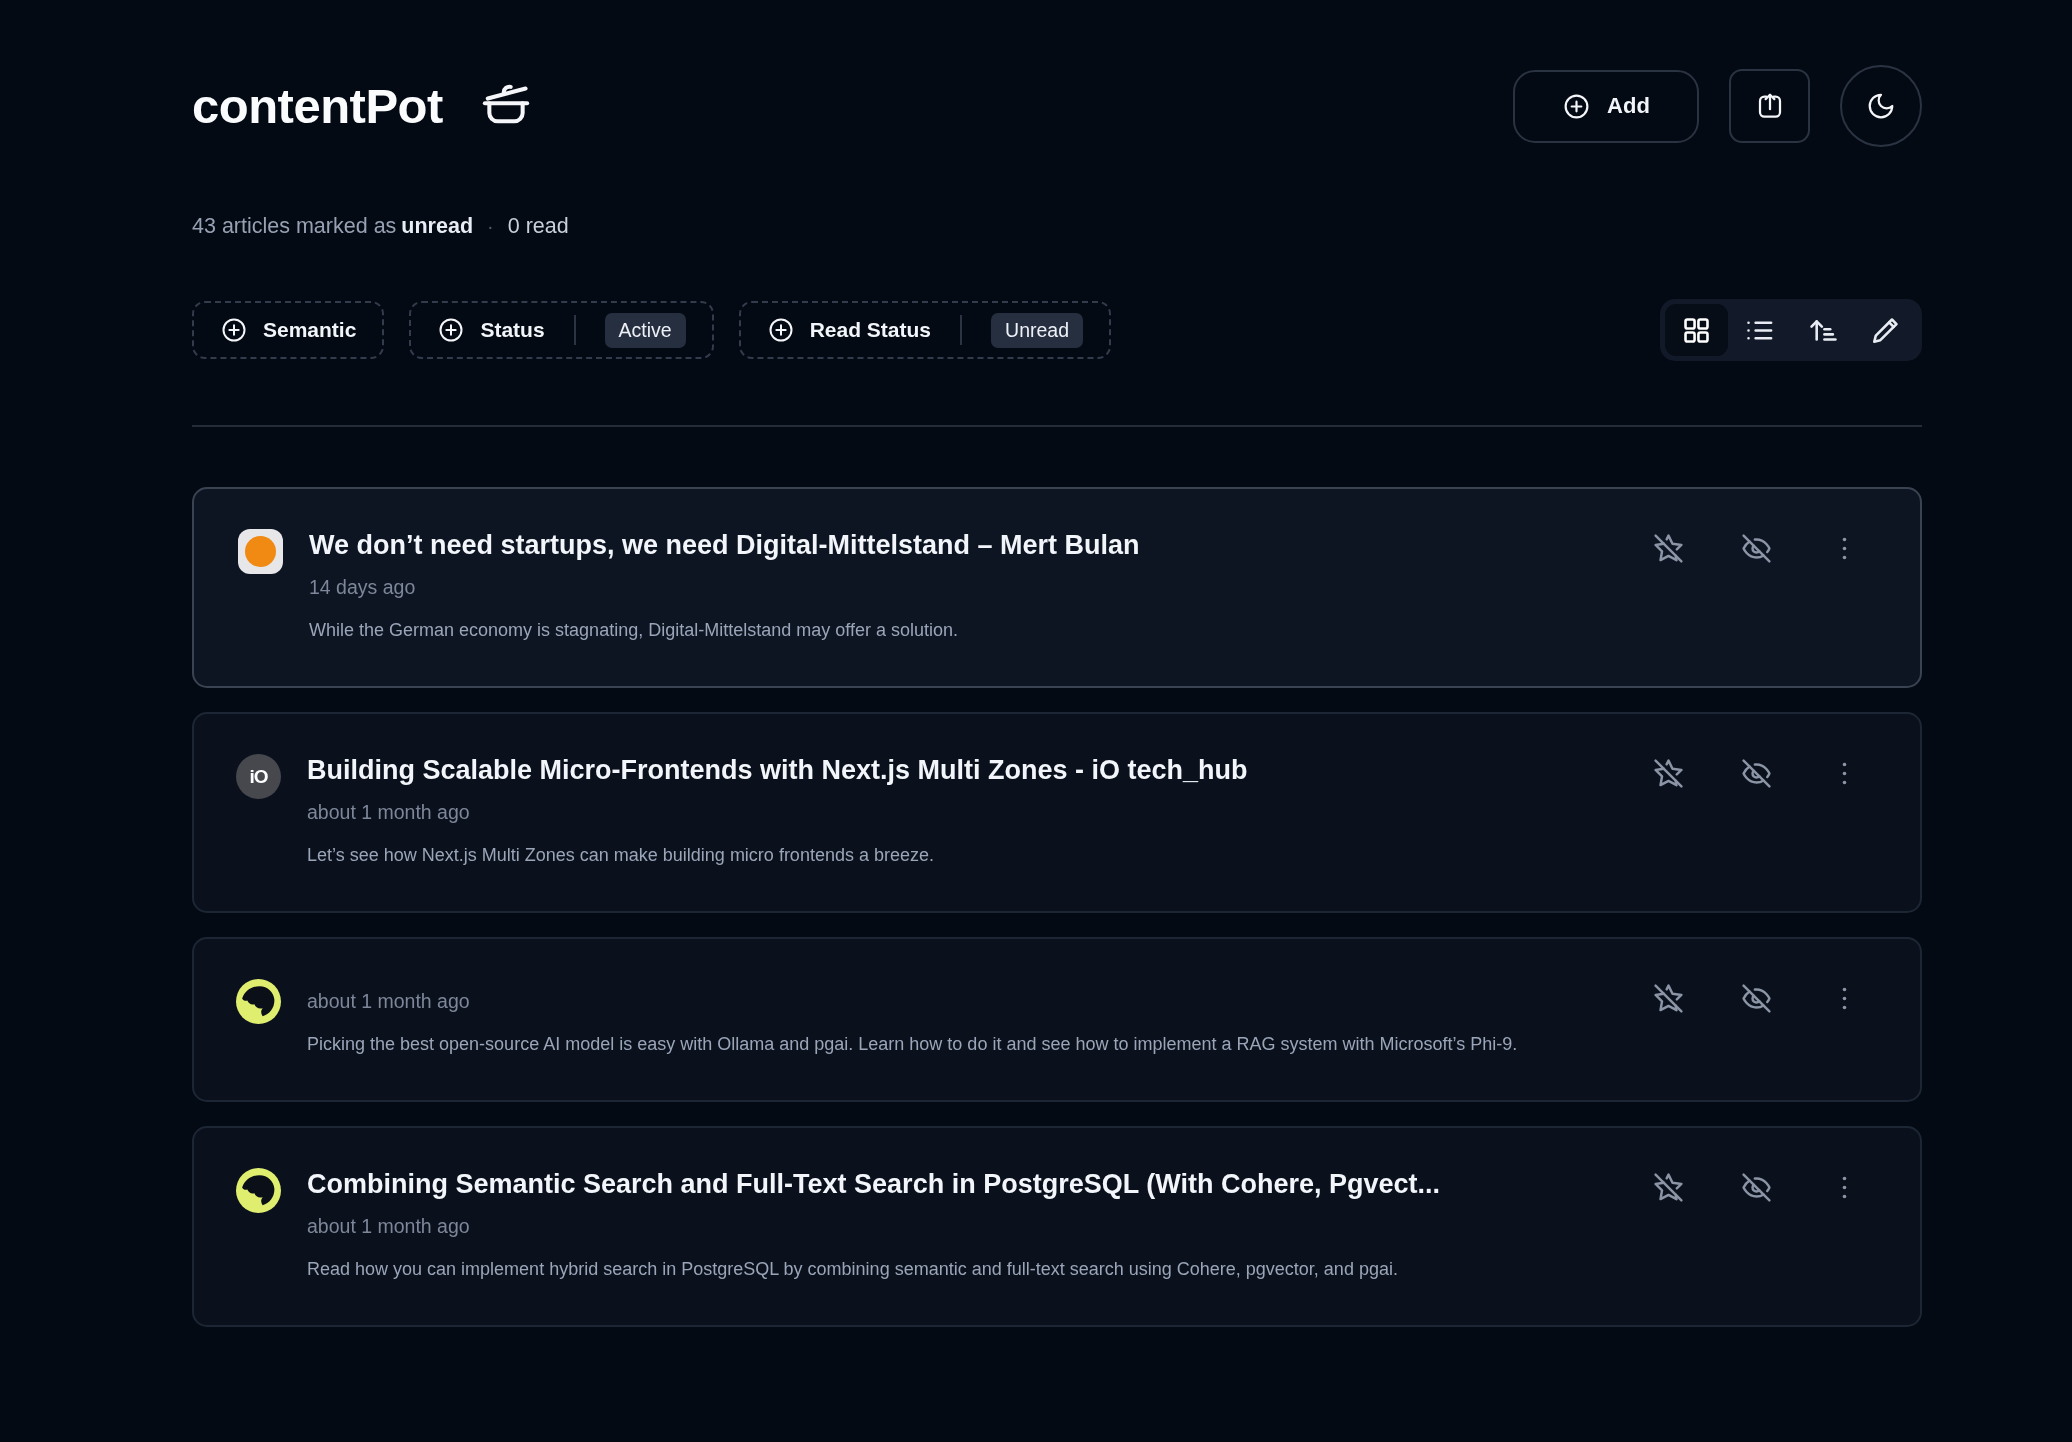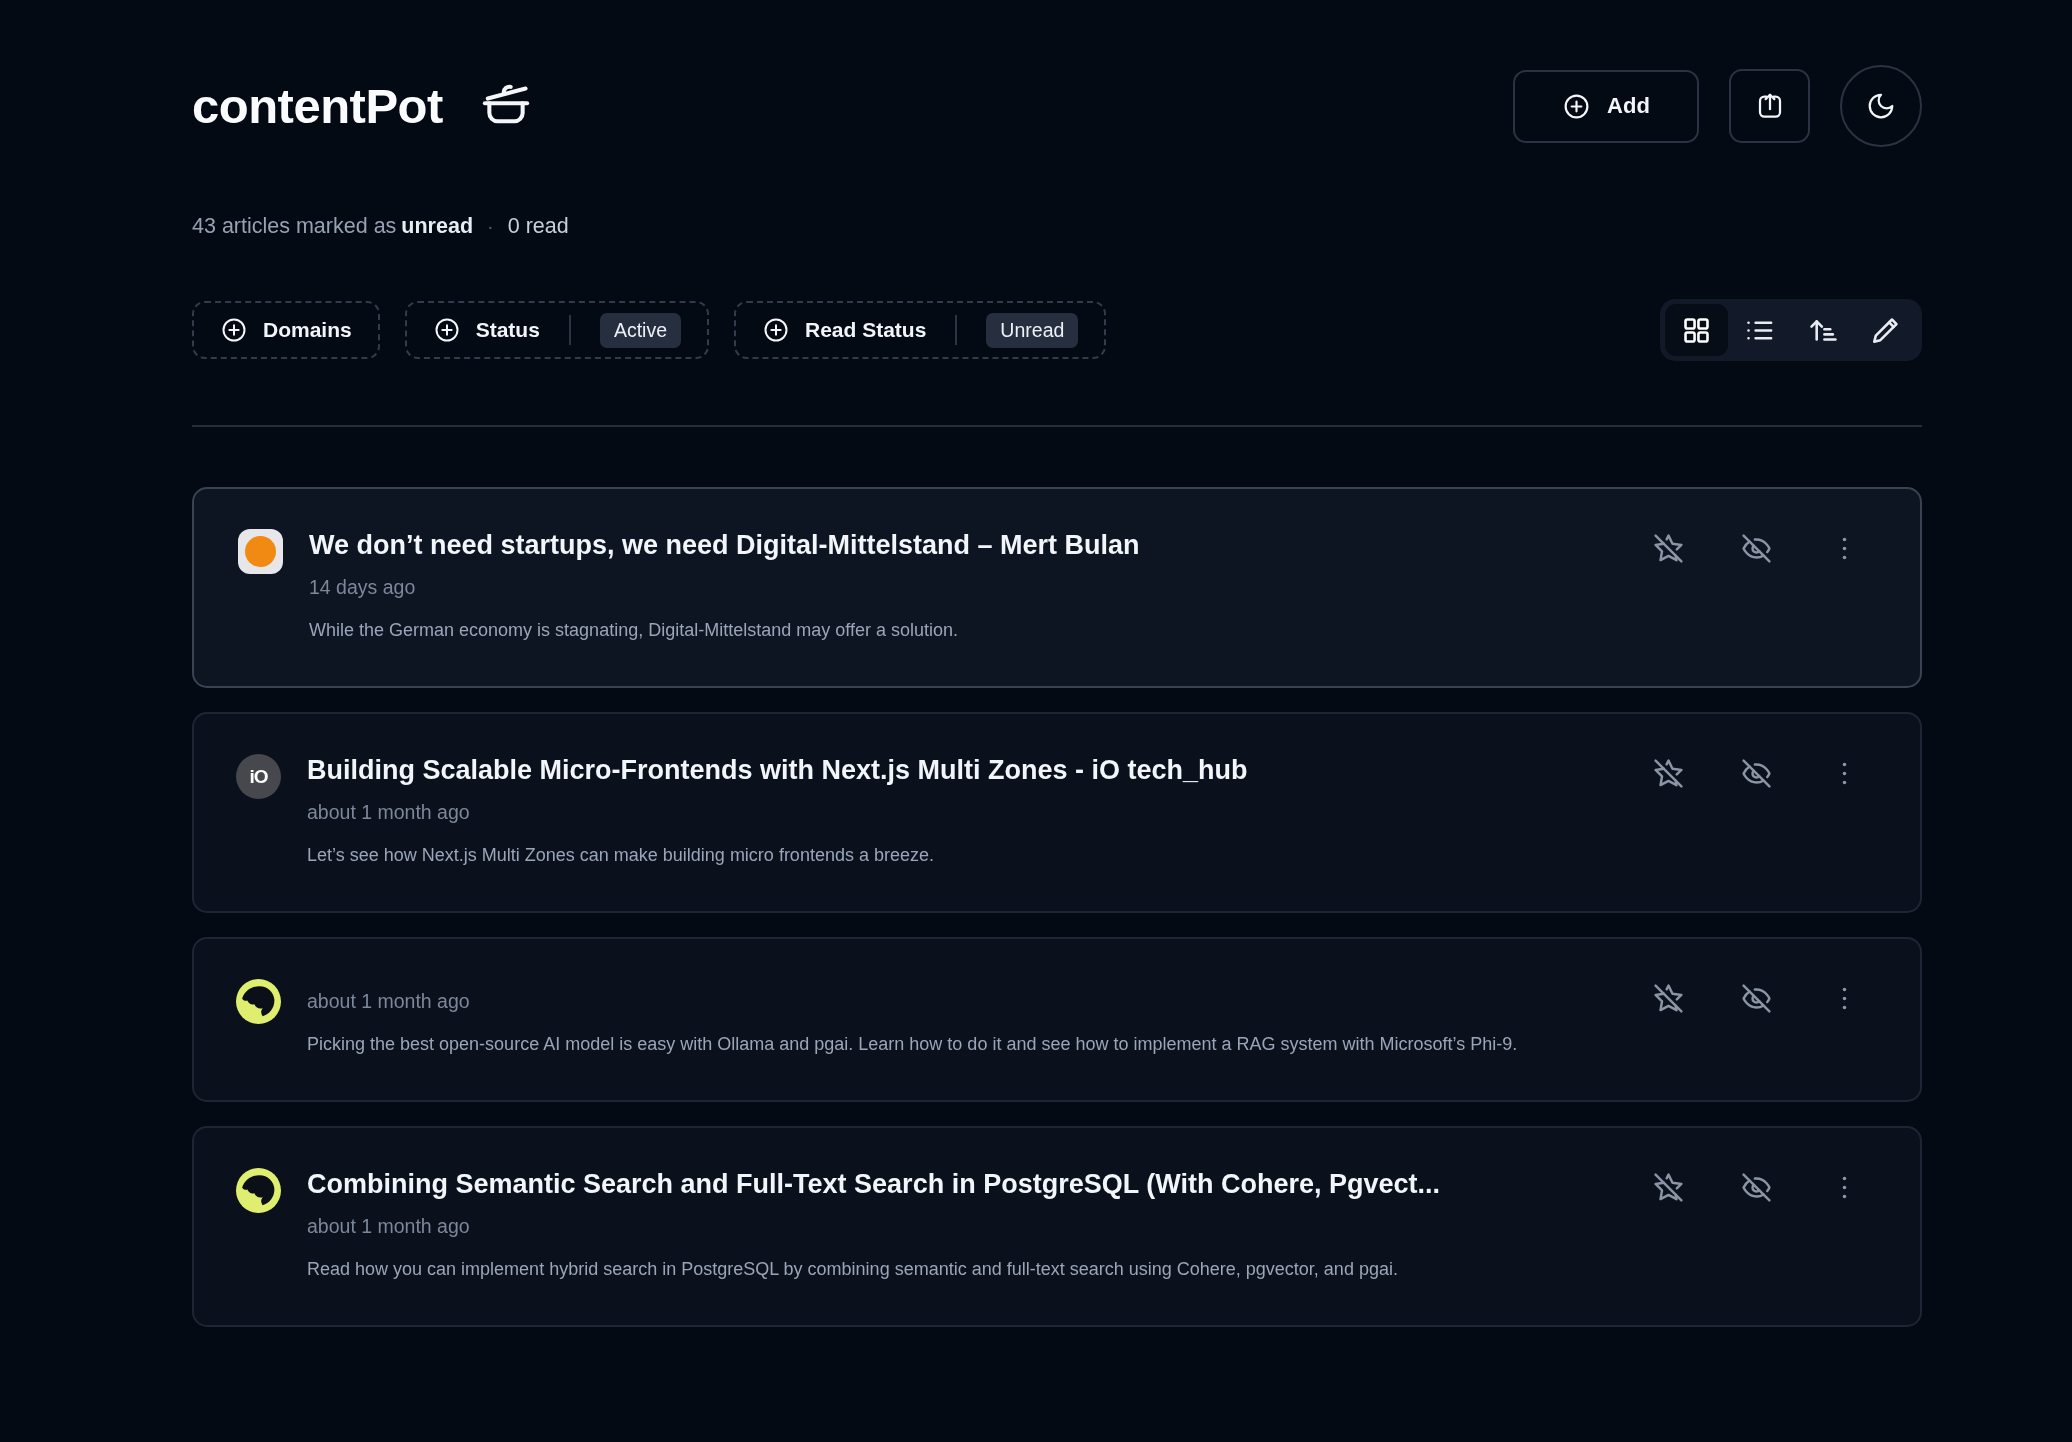--- a/index.html
+++ b/index.html
@@ -12,21 +12,21 @@
   .page { padding:64px 150px 0 192px; }
 
   
   .header { display:flex; align-items:center; justify-content:space-between; height:84px; }
   .brand { display:flex; align-items:center; gap:36px; }
   .app-title { font-size:49px; font-weight:800; letter-spacing:-0.5px; color:#fafbfd; }
   .pot-icon svg { display:block; }
   .header-actions { display:flex; align-items:center; gap:30px; }
   .btn { background:transparent; border:2px solid #2a3342; color:#f2f5f9; cursor:pointer;
          display:flex; align-items:center; justify-content:center; }
-  .add-btn { width:186px; height:73px; border-radius:13px; gap:16px;
+  .add-btn { width:186px; height:73px; border-radius:22px; gap:16px;
              font-size:22px; font-weight:700; font-family:inherit; }
   .share-btn { width:81px; height:74px; border-radius:13px; }
   .theme-btn { width:82px; height:82px; border-radius:50%; }
   .hicon { stroke:#f4f6f9; fill:none; stroke-width:1.8; stroke-linecap:round; stroke-linejoin:round; }
 
   
   .stats { margin-top:66px; font-size:21.5px; color:#97a1b3; display:flex; align-items:center; gap:14px; }
   .stats .unread { color:#e8ecf3; font-weight:600; margin-left:5px; }
   .stats .dot { color:#525c6e; font-size:20px; }
   .stats .read { color:#c9d0dc; }
@@ -120,21 +120,21 @@
     <span class="dot">·</span>
     <span class="read">0 read</span>
   </div>
 
   <div class="filter-row">
     <button class="filter-btn">
       <svg width="28" height="28" viewBox="0 0 24 24" class="ficon">
         <circle cx="12" cy="12" r="9"></circle>
           <path d="M12 8v8M8 12h8"></path>
       </svg>
-      <span class="filter-label">Domains</span>
+      <span class="filter-label">Semantic</span>
     </button>
     <button class="filter-btn">
       <svg width="28" height="28" viewBox="0 0 24 24" class="ficon">
         <circle cx="12" cy="12" r="9"></circle>
           <path d="M12 8v8M8 12h8"></path>
       </svg>
       <span class="filter-label">Status</span>
       <span class="filter-sep"></span>
       <span class="filter-badge">Active</span>
     </button>

